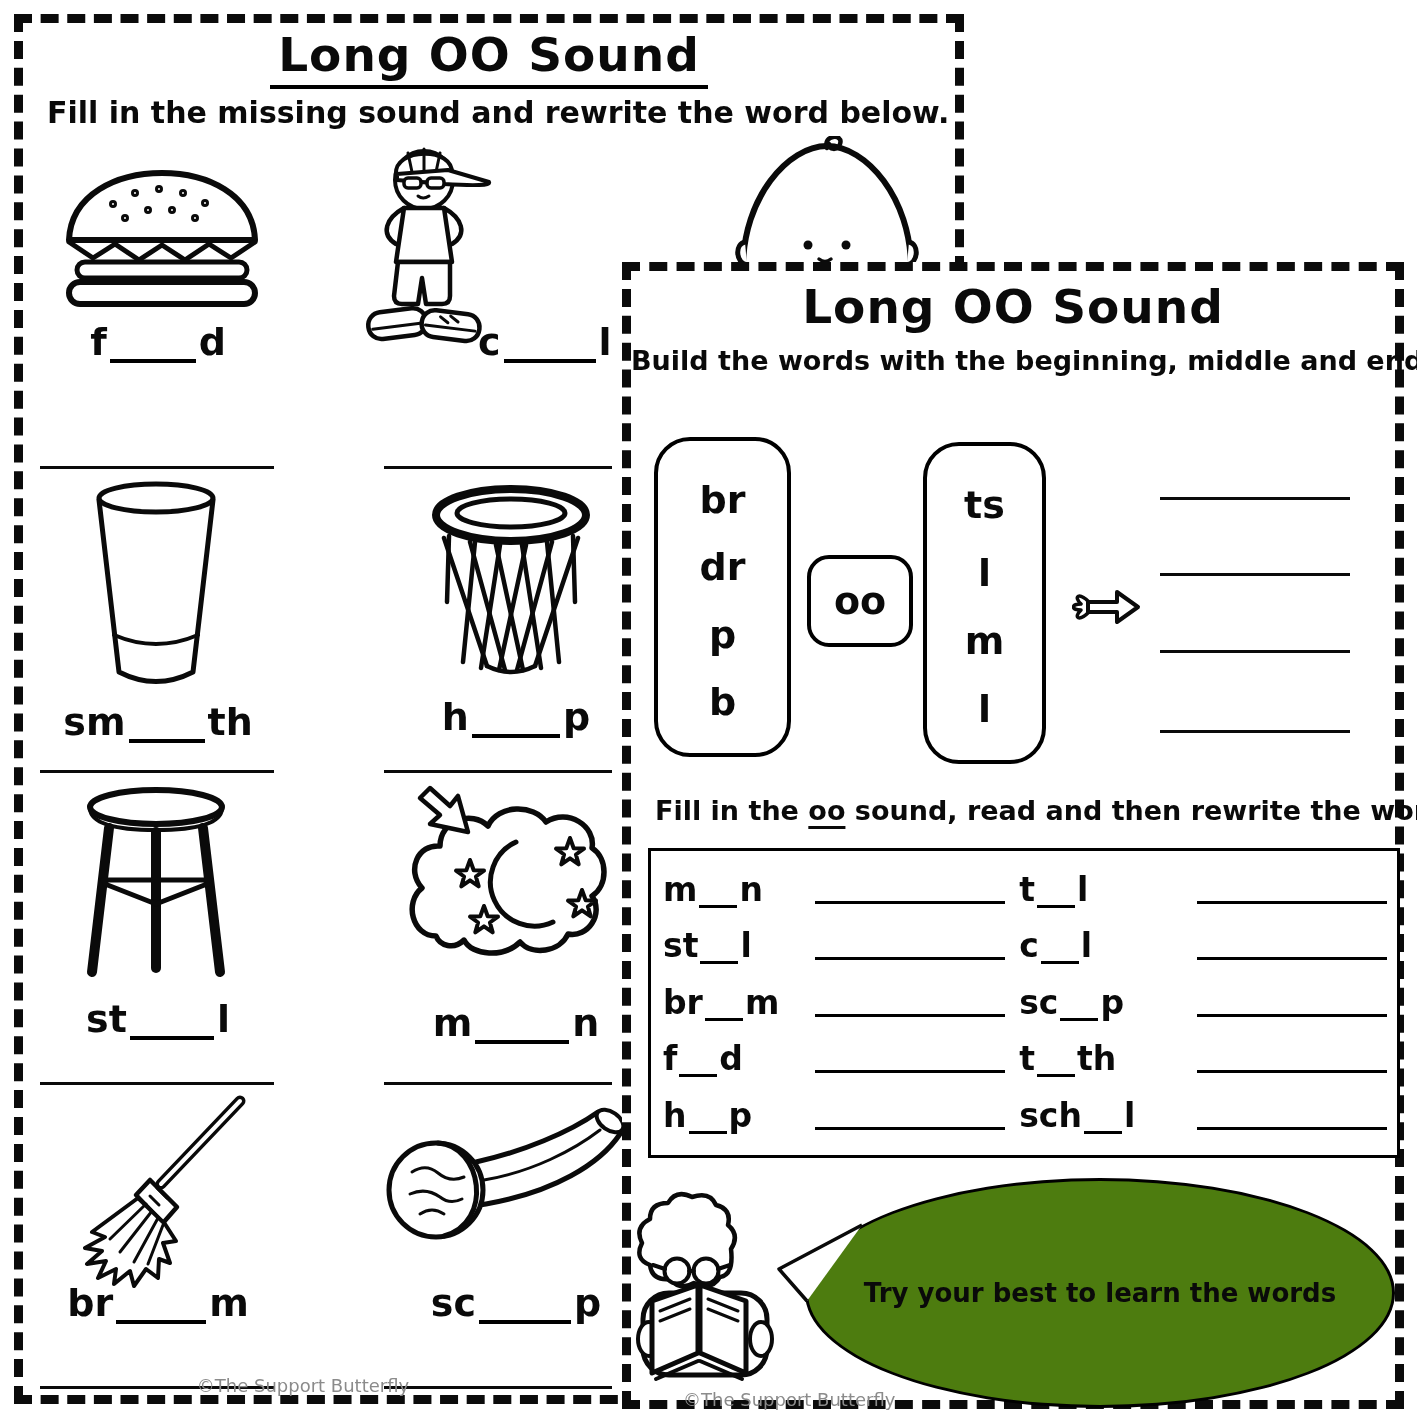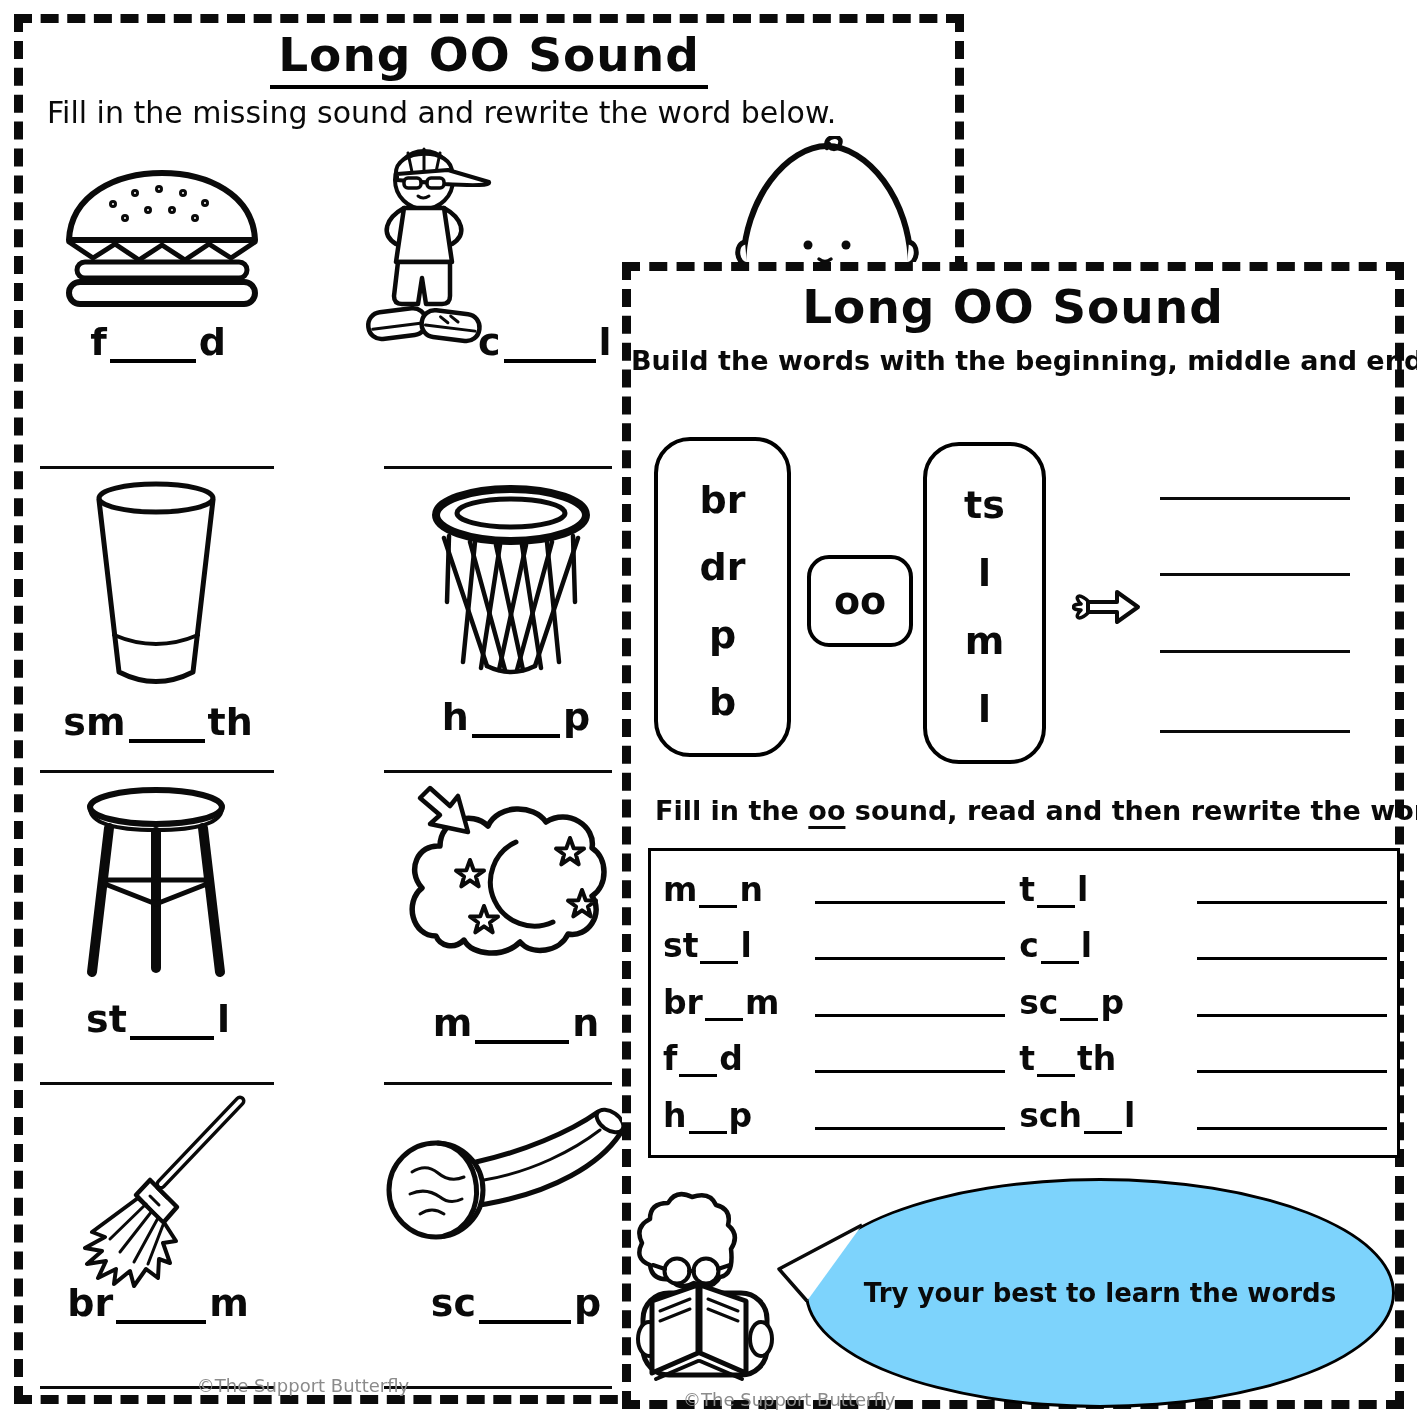--- a/index.html
+++ b/index.html
@@ -3,42 +3,42 @@
 <meta charset="utf-8">
 <style>
   * { margin:0; padding:0; box-sizing:border-box; }
   html,body { width:1417px; height:1417px; background:#fff; overflow:hidden;
               font-family:"DejaVu Sans", sans-serif; color:#0a0a0a; }
   .abs { position:absolute; }
   .page { position:absolute; background:#fff; border:9px dashed #0b0b0b; }
   .center { text-align:center; }
   .title { font-size:47px; font-weight:bold; letter-spacing:1px; white-space:nowrap; }
   .title-underline { display:inline-block; border-bottom:4px solid #000; padding:0 8px 3px 8px; }
-  .instr { font-size:30px; font-weight:normal; white-space:nowrap; }
+  .instr { font-size:30px; font-weight:bold; white-space:nowrap; }
   .instr-sm { font-size:27px; font-weight:bold; white-space:nowrap; }
   .wordlabel { font-size:38px; font-weight:bold; white-space:nowrap; }
   .blankL { display:inline-block; height:6px; border-bottom:4px solid #000;
             vertical-align:-8px; margin:0 3px; }
   .blank2 { display:inline-block; width:38px; height:5px; border-bottom:3.5px solid #000;
             vertical-align:-7px; margin:0 2px; }
   .sep { position:absolute; height:0; border-top:3.5px solid #0a0a0a; }
   .round-box { position:absolute; border:4px solid #000; background:#fff;
                display:flex; flex-direction:column; align-items:center; }
   .round-tall { border-radius:36px; justify-content:space-between; padding:40px 0 32px 0; }
   .bletter { font-size:38px; font-weight:bold; line-height:1; }
   .wline { position:absolute; height:0; border-top:3px solid #0a0a0a; width:190px; }
   .oo-u { text-decoration:underline; text-decoration-thickness:3px; text-underline-offset:6px; }
   .tbl { position:absolute; border:3px solid #000; background:#fff;
          display:flex; flex-direction:column; justify-content:space-evenly; }
   .trow { display:flex; align-items:flex-end; padding:0 10px 0 12px; }
   .tw { font-size:33px; font-weight:bold; line-height:1; white-space:nowrap; }
   .tw1 { width:152px; }
   .tw2 { width:178px; margin-left:14px; }
   .tl { width:193px; height:0; border-bottom:3.5px solid #000; margin:0 0 4px 2px; }
-  .bubble { position:absolute; border:3.5px solid #000; border-radius:50%; background:#7dd3fc;
+  .bubble { position:absolute; border:3.5px solid #000; border-radius:50%; background:#4d7c0f;
             display:flex; flex-direction:column; justify-content:center; }
   .bubble-line { font-size:26px; font-weight:bold; text-align:center; line-height:45px;
                  white-space:nowrap; }
   .copyright { font-size:18px; color:#8b8b8b; white-space:nowrap; }
   svg { display:block; }
   .ink { stroke:#0a0a0a; fill:none; stroke-linecap:round; stroke-linejoin:round; }
   .inkf { stroke:#0a0a0a; fill:#fff; stroke-linecap:round; stroke-linejoin:round; }
 </style>
 </head>
 <body>

